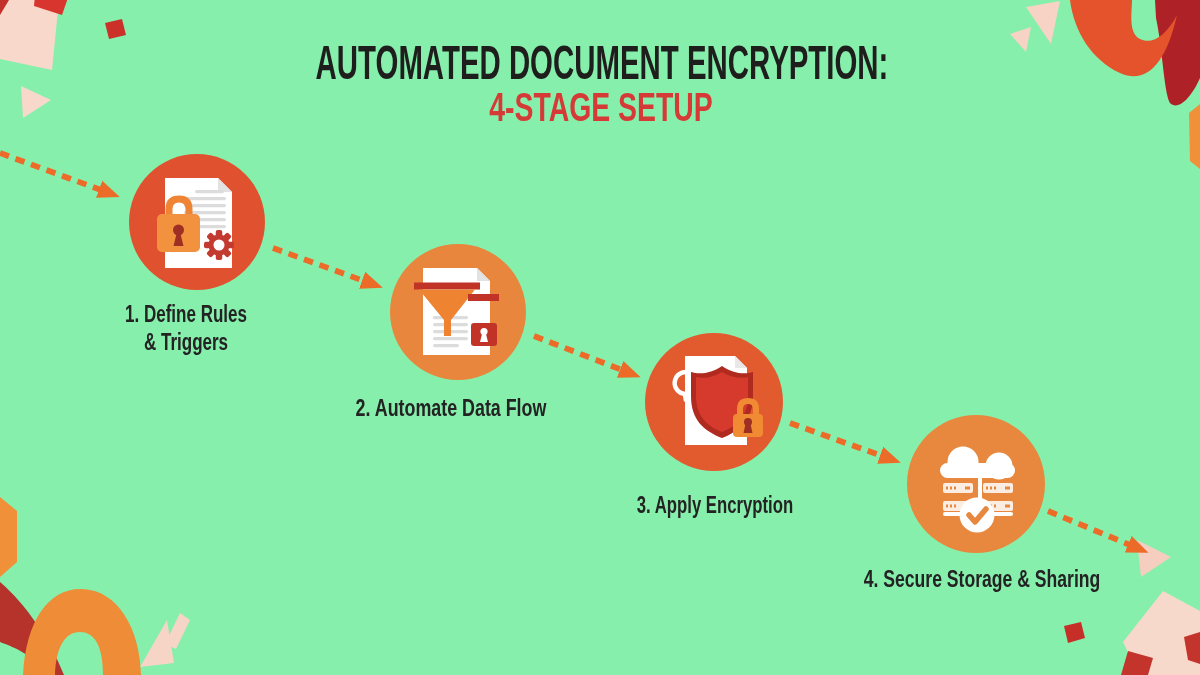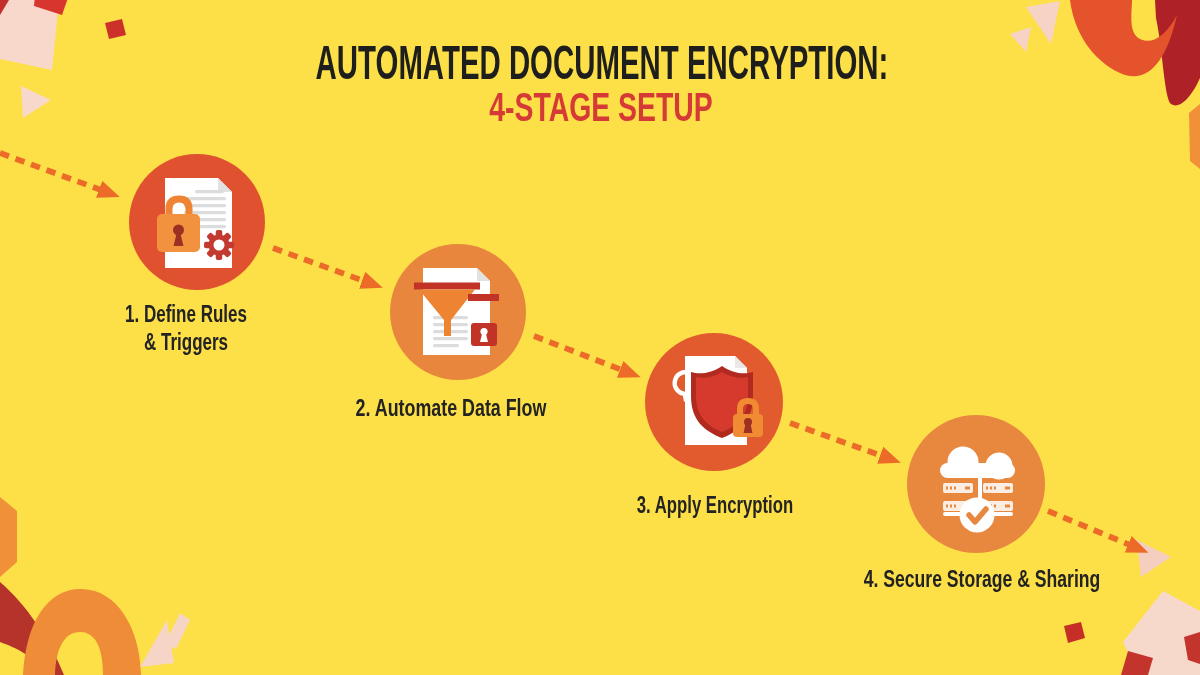--- a/index.html
+++ b/index.html
@@ -1,16 +1,16 @@
 <!DOCTYPE html>
 <html><head>
 <meta charset="utf-8">
 <style>
   html,body{margin:0;padding:0;}
-  .canvas{position:relative;width:1200px;height:675px;background:#fde047;overflow:hidden;font-family:"Liberation Sans",sans-serif;}
+  .canvas{position:relative;width:1200px;height:675px;background:#86efac;overflow:hidden;font-family:"Liberation Sans",sans-serif;}
   .deco{position:absolute;left:0;top:0;width:1200px;height:675px;}
   .title{position:absolute;left:2px;top:38px;width:1200px;text-align:center;font-size:49px;line-height:1;font-weight:bold;transform:scaleX(0.60);}
   .subtitle{position:absolute;left:1px;top:87px;width:1200px;text-align:center;font-size:40px;line-height:1;font-weight:bold;transform:scaleX(0.71);}
   .circle{position:absolute;border-radius:50%;}
   .circle svg{position:absolute;left:0;top:0;}
   .label{position:absolute;font-weight:bold;font-size:23px;line-height:28px;text-align:center;color:#232323;white-space:pre-line;}
 </style>
 </head>
 <body>
 

